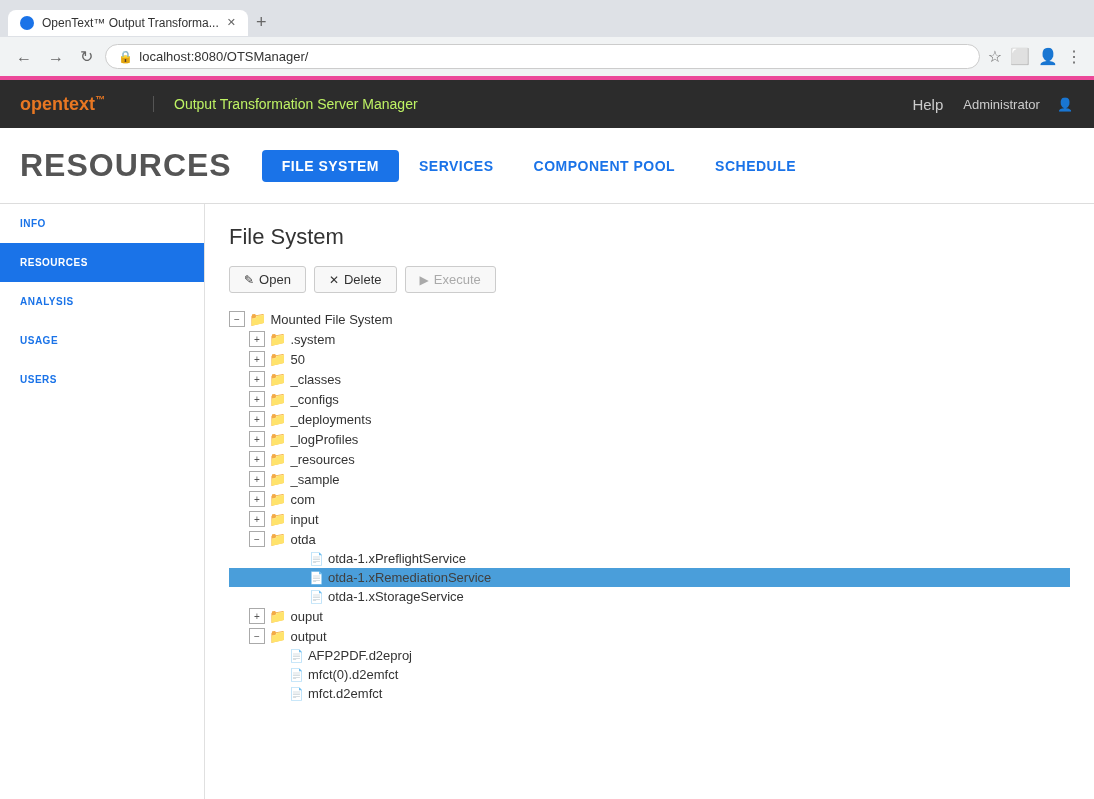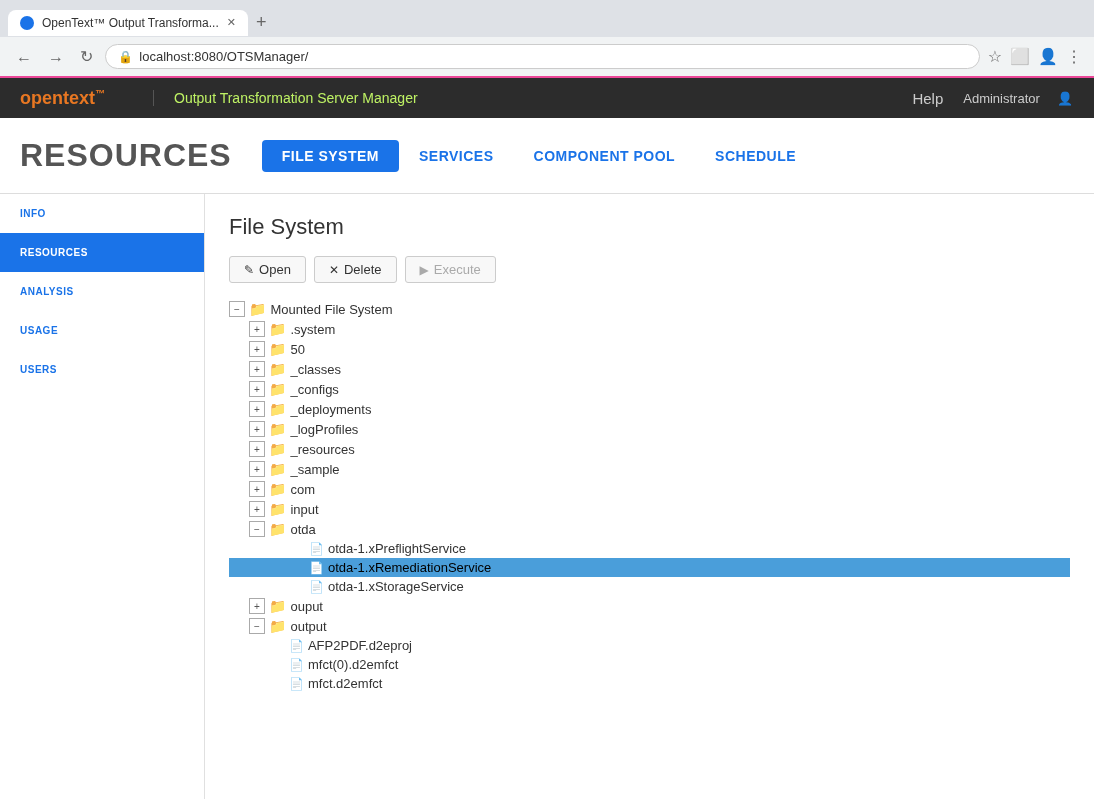--- a/index.html
+++ b/index.html
@@ -1,34 +1,34 @@
 <!DOCTYPE html>
 <html><head>
   <meta charset="utf-8">
   <style>
     * { margin: 0; padding: 0; box-sizing: border-box; }
     body { font-family: Arial, sans-serif; font-size: 13px; background: #fff; }
 
     
-    .browser-chrome { background: #4d7c0f; border-bottom: 2px solid #ec4899; }
+    .browser-chrome { background: #4d7c0f; border-bottom: 4px solid #ec4899; }
     .browser-tab-bar { display: flex; align-items: center; padding: 8px 8px 0; background: #dee1e6; }
     .browser-tab { display: flex; align-items: center; background: #fff; border-radius: 8px 8px 0 0; padding: 6px 12px; font-size: 12px; color: #333; gap: 8px; min-width: 180px; }
     .browser-tab .tab-favicon { width: 14px; height: 14px; background: #1a73e8; border-radius: 50%; display: inline-block; }
     .browser-tab .tab-close { color: #666; font-size: 11px; cursor: pointer; margin-left: auto; }
     .browser-tab-new { background: none; border: none; font-size: 18px; color: #666; cursor: pointer; padding: 4px 8px; }
     .browser-nav-bar { display: flex; align-items: center; padding: 6px 12px; gap: 8px; background: #f1f3f4; }
     .nav-btn { background: none; border: none; font-size: 16px; color: #666; cursor: pointer; padding: 4px; border-radius: 50%; }
     .address-bar { flex: 1; display: flex; align-items: center; background: #fff; border: 1px solid #ccc; border-radius: 20px; padding: 4px 12px; font-size: 13px; }
     .address-bar .lock-icon { color: #666; margin-right: 6px; font-size: 12px; }
     .address-text { flex: 1; color: #333; }
     .nav-icons { display: flex; gap: 8px; align-items: center; }
     .nav-icon-btn { background: none; border: none; font-size: 16px; color: #666; cursor: pointer; }
 
     
-    .app-header { background: #2c2c2c; display: flex; align-items: center; padding: 0 20px; height: 40px; }
+    .app-header { background: #2c2c2c; display: flex; align-items: center; padding: 0 20px; height: 48px; }
     .app-logo { color: #fff; font-size: 18px; font-weight: bold; margin-right: 20px; }
     .app-logo span { color: #e87722; }
     .app-title { color: #bef264; font-size: 14px; border-left: 1px solid #555; padding-left: 20px; margin-left: 28px; }
     .app-header-right { margin-left: auto; display: flex; gap: 20px; align-items: center; }
     .header-link { color: #ccc; font-size: 15px; cursor: pointer; text-decoration: none; }
     .header-user { color: #ccc; font-size: 13px; display: flex; align-items: center; gap: 18px; }
 
     
     .main-container { display: flex; height: calc(799px - 44px - 76px); }
 
@@ -57,21 +57,21 @@
     
     .file-tree { font-size: 13px; }
     .tree-item { display: flex; align-items: center; gap: 4px; padding: 2px 0; cursor: pointer; white-space: nowrap; }
     .tree-item.selected { background: #4a9eda; color: #fff; }
     .tree-expand { width: 16px; height: 16px; display: inline-flex; align-items: center; justify-content: center; font-size: 10px; color: #555; border: 1px solid #aaa; background: #fff; cursor: pointer; flex-shrink: 0; }
     .tree-expand.expanded { }
     .tree-expand-placeholder { width: 16px; flex-shrink: 0; }
     .tree-folder-icon { color: #4a4a4a; font-size: 14px; flex-shrink: 0; }
     .tree-file-icon { color: #4a4a4a; font-size: 12px; flex-shrink: 0; }
     .tree-label { color: #333; }
-    .tree-item.selected .tree-label { color: #000000; }
+    .tree-item.selected .tree-label { color: #404040; }
 
     .indent-1 { padding-left: 20px; }
     .indent-2 { padding-left: 40px; }
     .indent-3 { padding-left: 60px; }
   </style>
 </head>
 <body>
 
 <div class="browser-chrome">
   <div class="browser-tab-bar">

